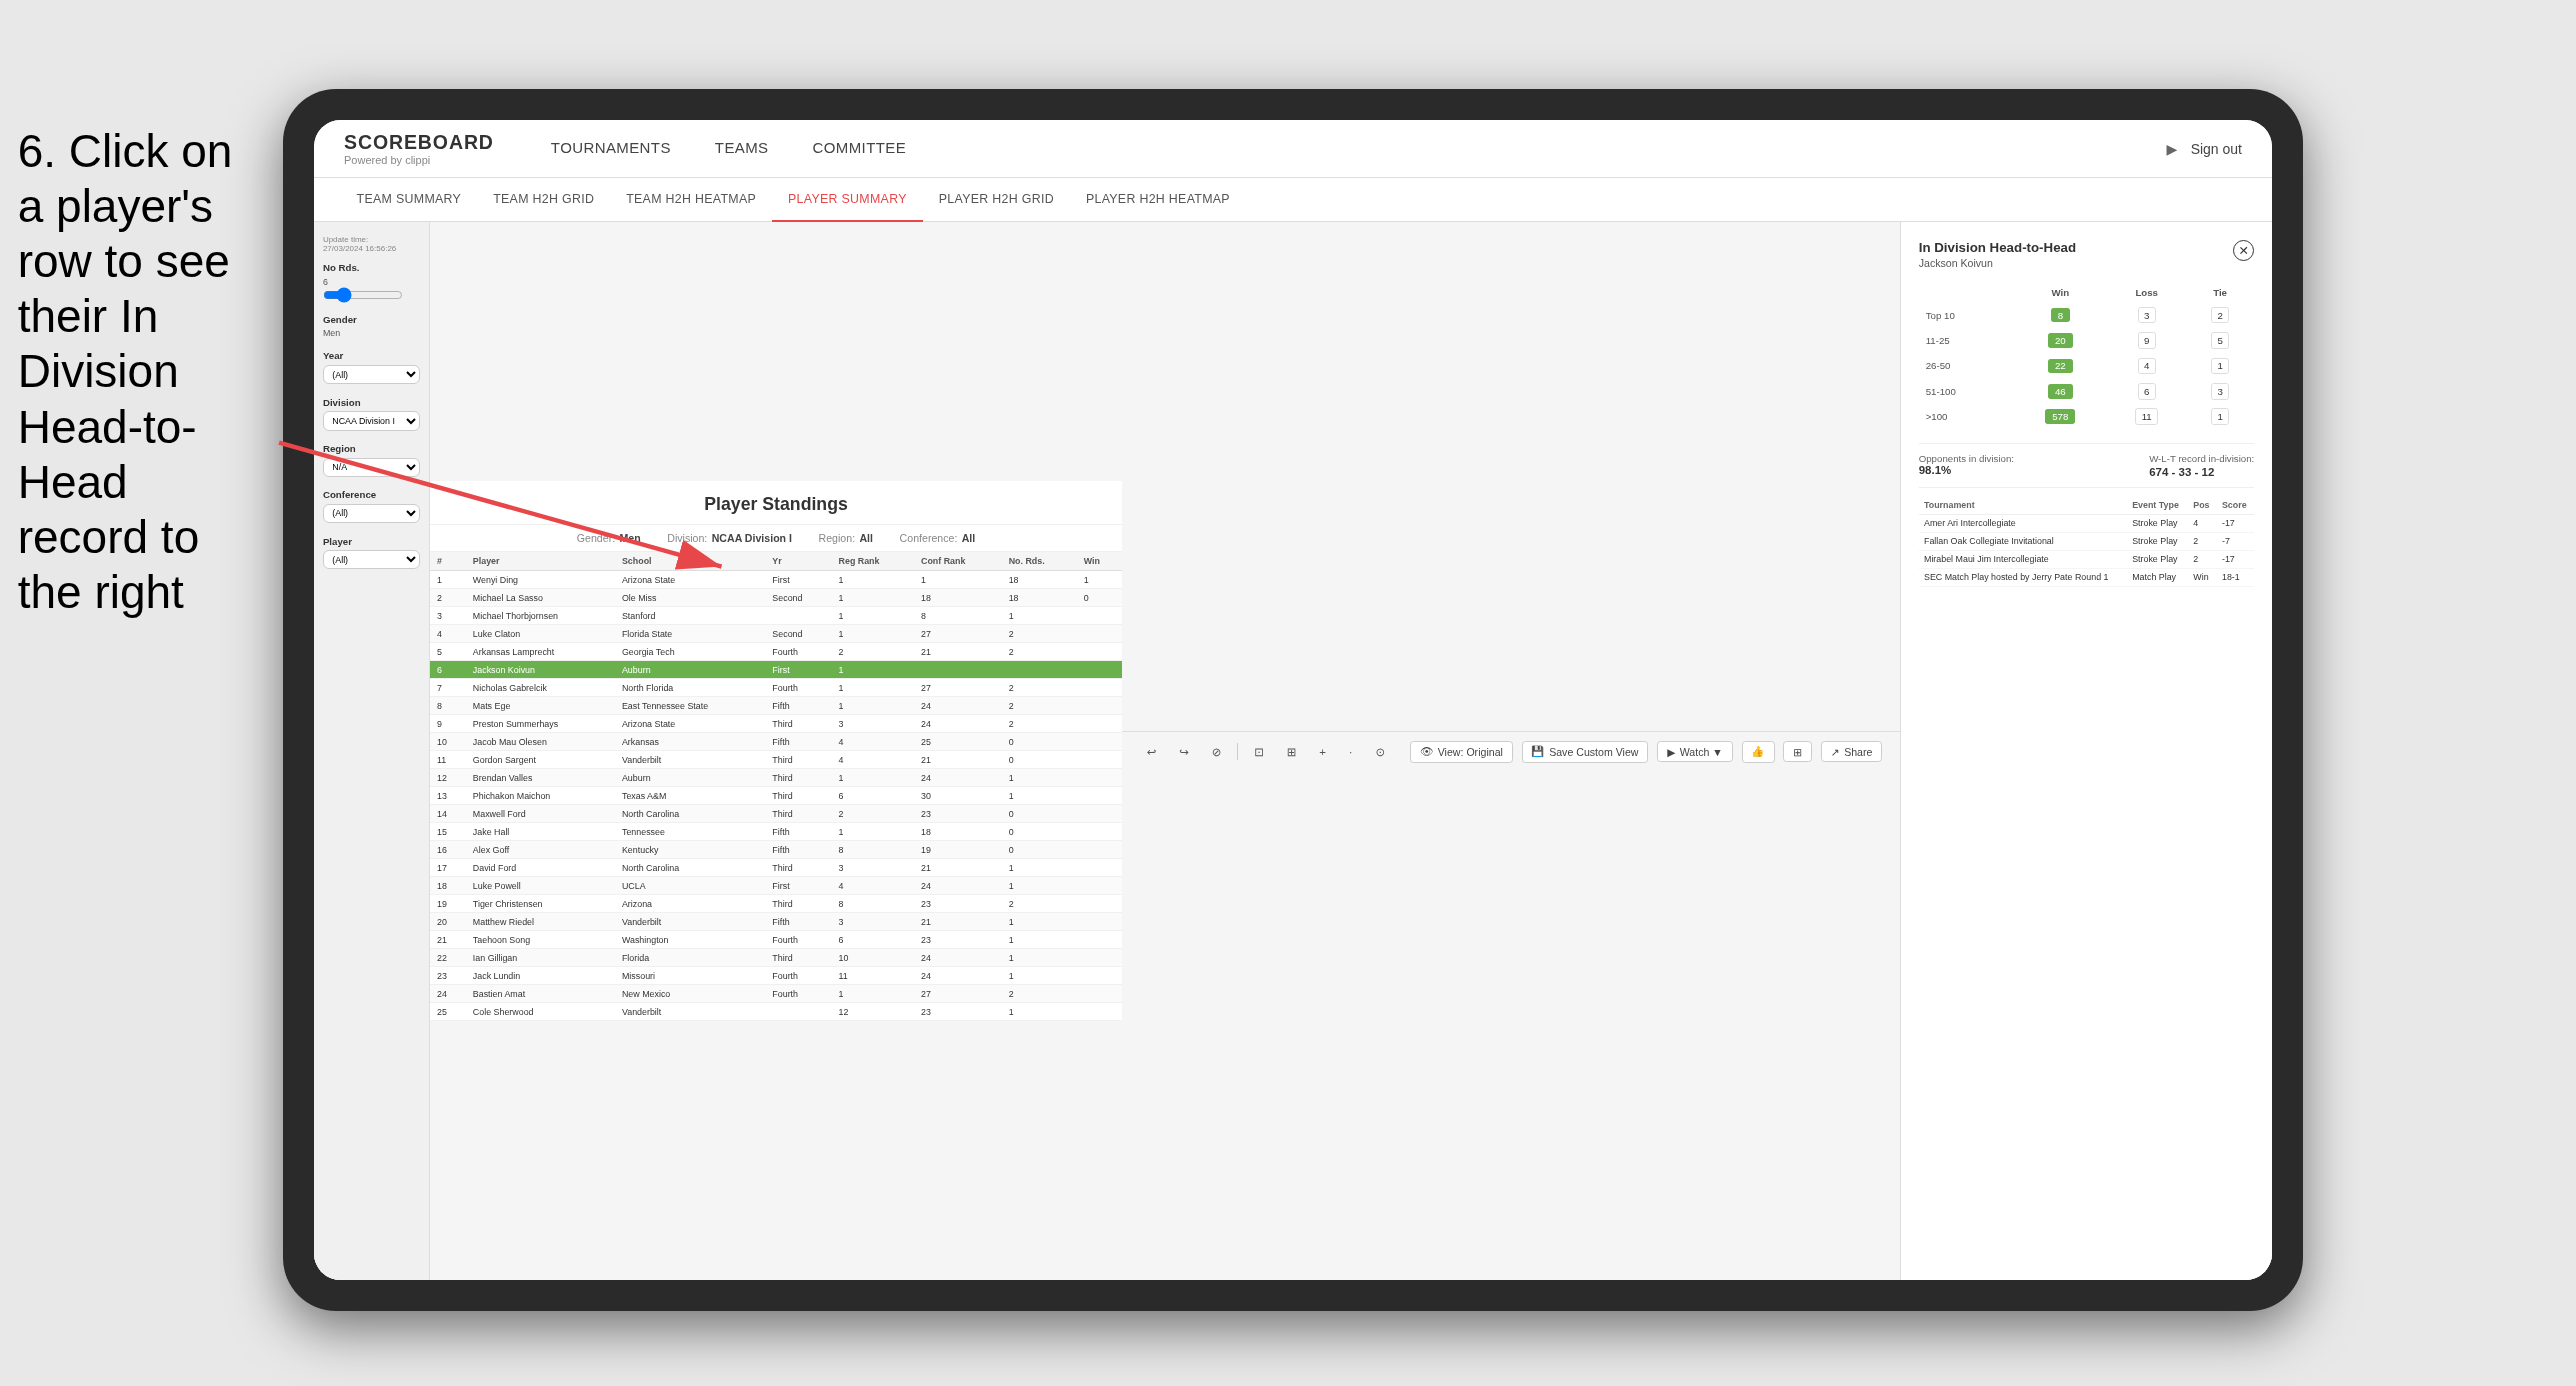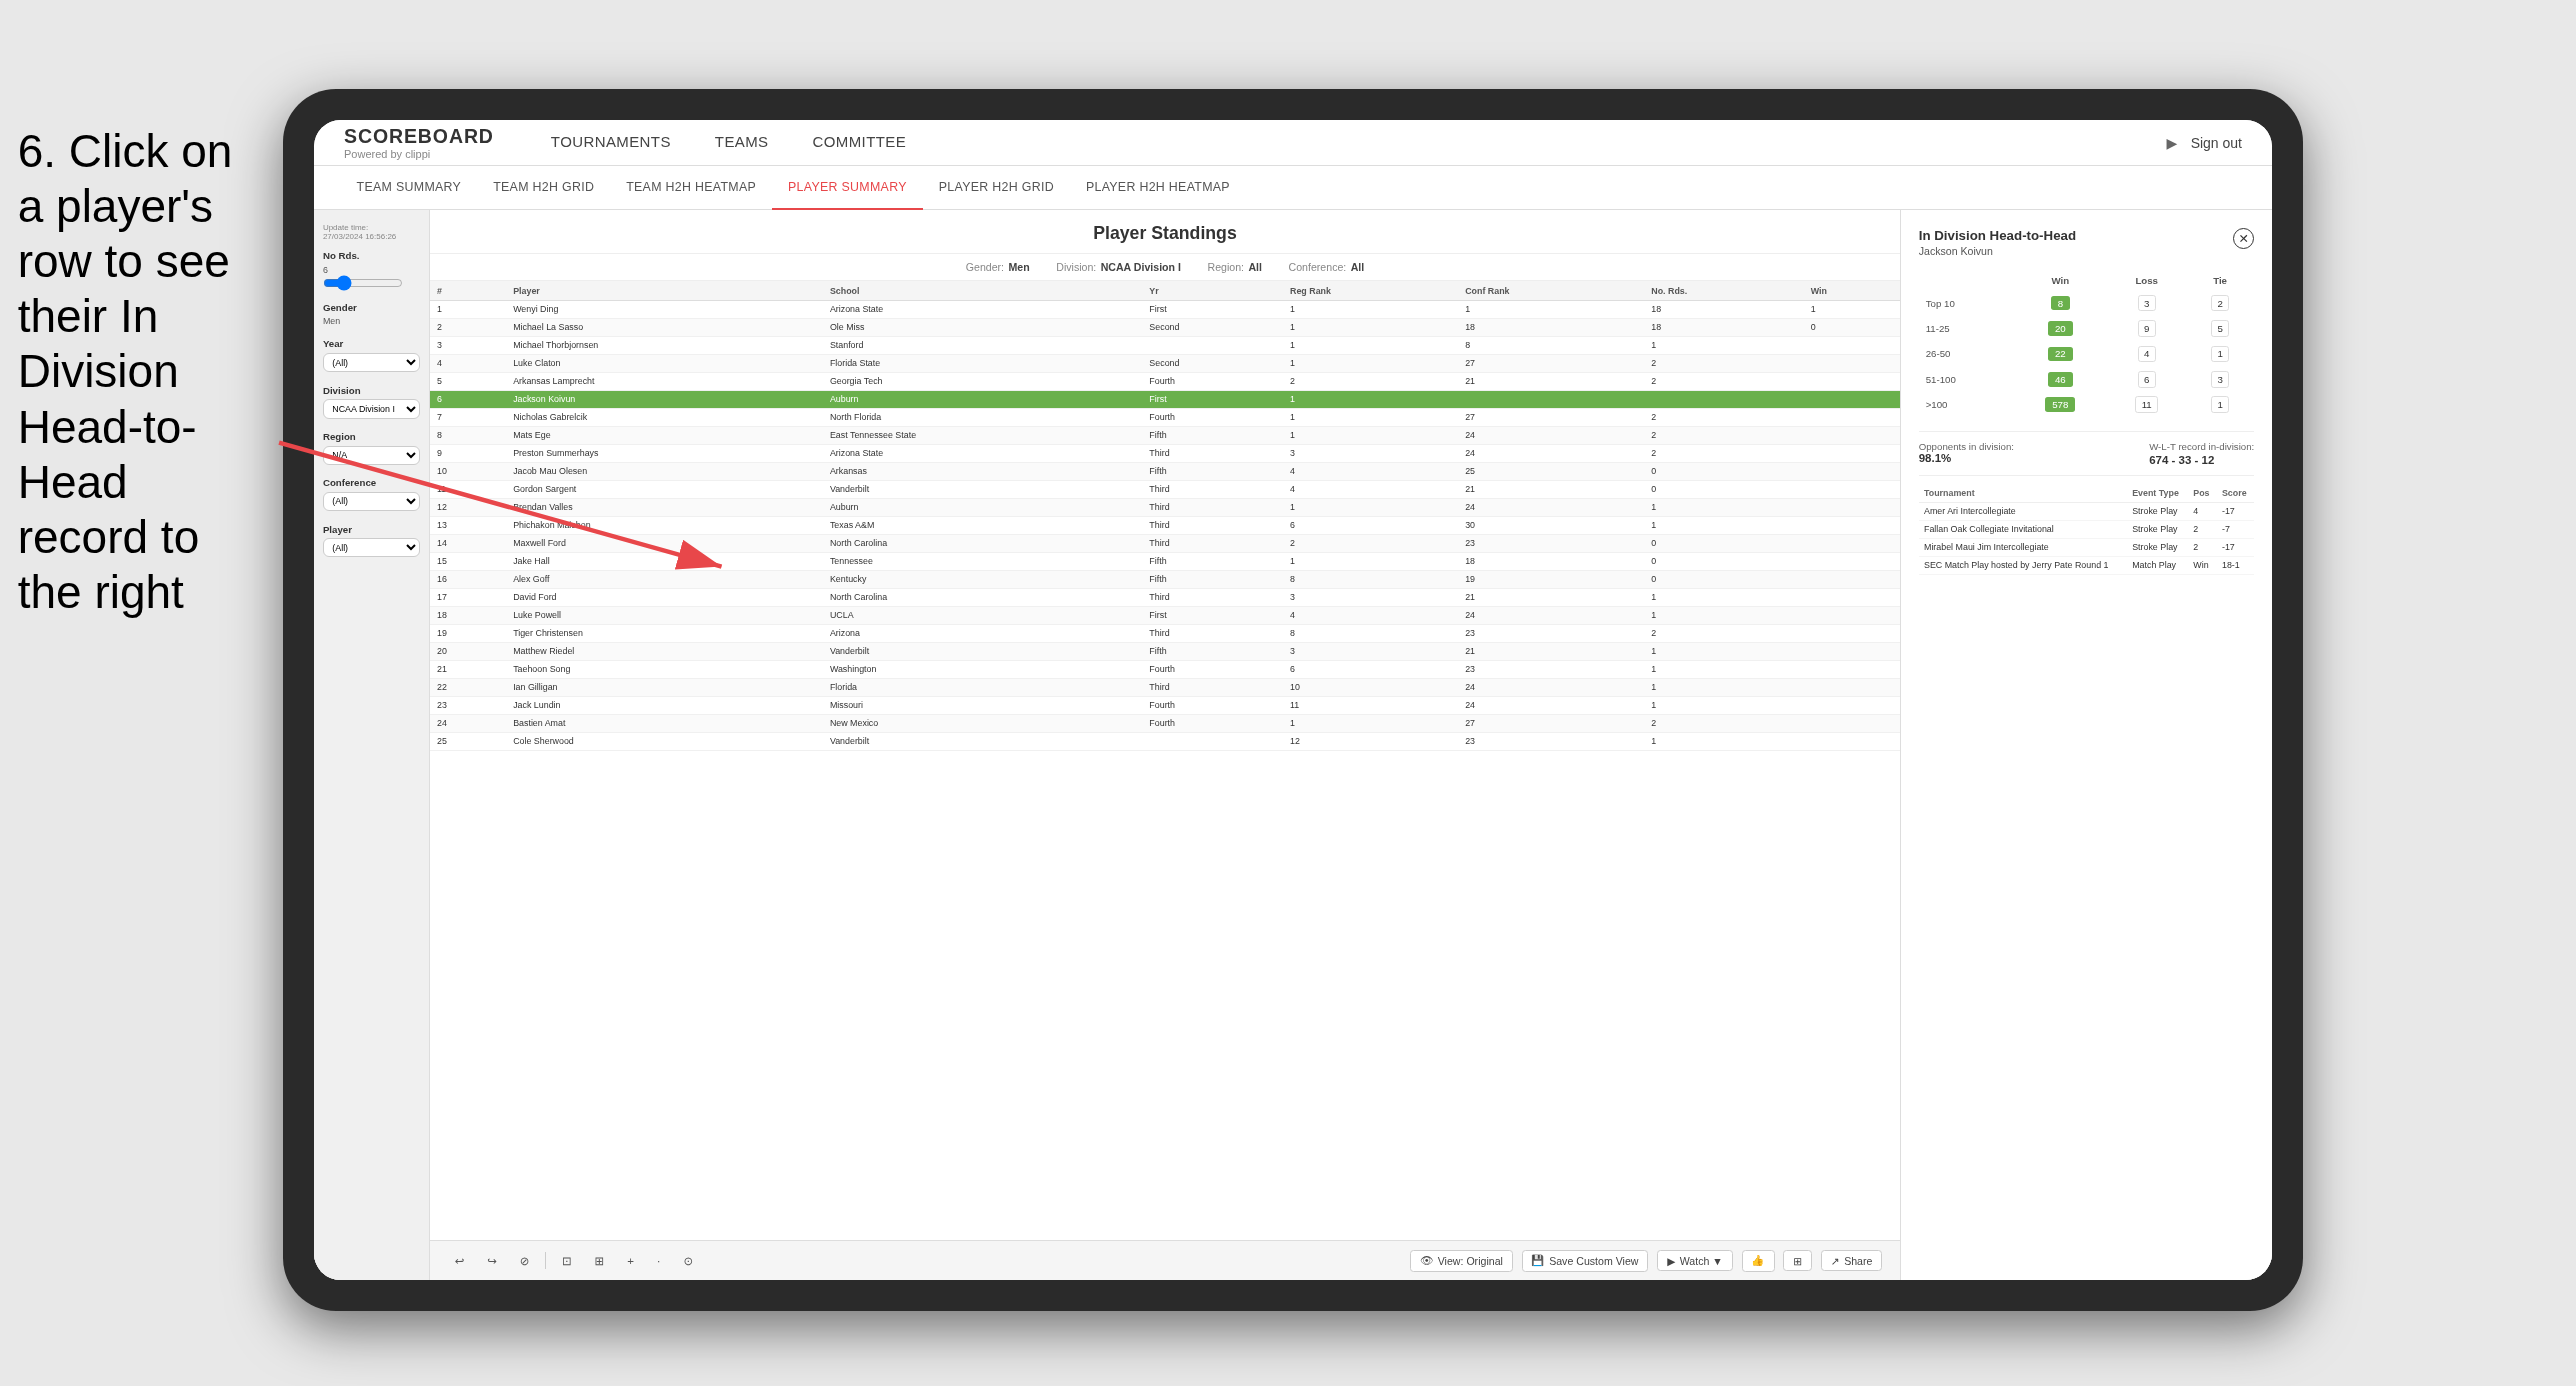--- a/index.html
+++ b/index.html
@@ -46,21 +46,21 @@
       overflow: hidden;
       display: flex;
       flex-direction: column;
     }
 
     
     .top-nav {
       display: flex;
       align-items: center;
       padding: 0 30px;
-      height: 46px;
+      height: 58px;
       border-bottom: 0.9px solid #ddd;
       background: #fff;
       flex-shrink: 0;
     }
 
     .scoreboard-logo {
       display: flex;
       flex-direction: column;
       margin-right: 35px;
     }
@@ -197,22 +197,23 @@
     }
 
     .slider {
       width: 100%;
     }
 
     
     .center-content {
       flex: 1;
       display: flex;
-      flex-direction: column;
+      flex-direction: row;
       overflow: hidden;
+      align-items: center;
     }
 
     .standings-container {
       flex: 1;
       overflow: auto;
       background: #fff;
     }
 
     .standings-header {
       text-align: center;

